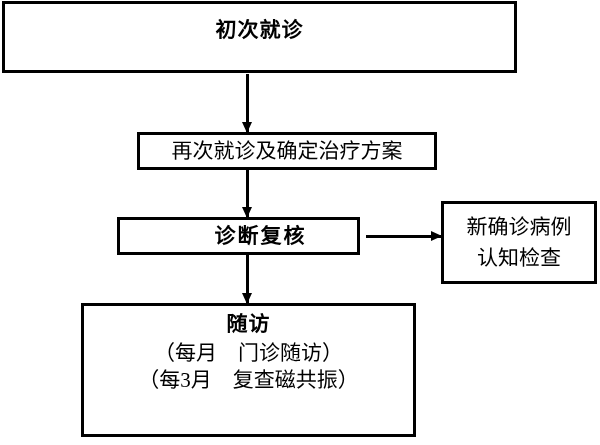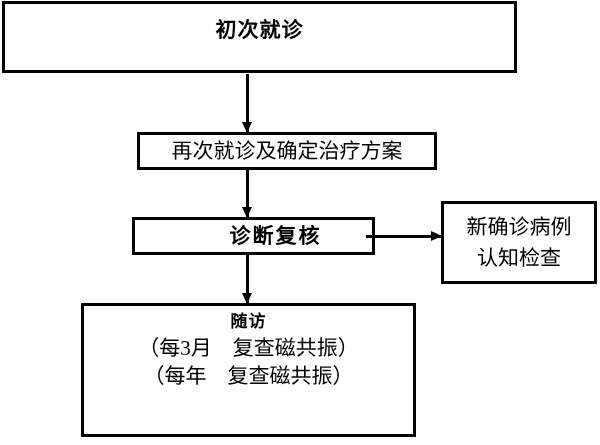--- a/index.html
+++ b/index.html
@@ -56,21 +56,21 @@
     height: 38px;
     border-width: 3px;
     margin-left: 40px;
   }
   #node-second-visit .title {
     font-family: "Liberation Serif", "DejaVu Serif", serif;
     font-size: 21px;
   }
   
   #node-diagnosis-review {
-    left: 132px;
+    left: 117px;
     top: 217px;
     width: 243px;
     height: 38px;
     border-width: 3px;
     padding-left: 44px;
   }
   #node-diagnosis-review .title {
     font-weight: bold;
     font-size: 21px;
     letter-spacing: 2px;
@@ -94,21 +94,21 @@
     left: 81px;
     top: 303px;
     width: 335px;
     height: 134px;
     border-width: 3px;
     justify-content: flex-start;
     padding-top: 6px;
   }
   #node-followup .title {
     font-weight: bold;
-    font-size: 17px;
+    font-size: 21px;
     letter-spacing: 1px;
     margin-bottom: 3px;
   }
   #node-followup .line {
     font-family: "Liberation Serif", "DejaVu Serif", serif;
     font-size: 21px;
     line-height: 1.32;
     white-space: pre;
   }
   
@@ -191,17 +191,17 @@
     <div class="line">认知检查</div>
   </div>
 
   <div class="connector" id="arrow-review-to-followup">
     <div class="v-line" style="height:100%"></div>
     <div class="v-head"></div>
   </div>
 
   <div class="node" id="node-followup">
     <div class="title">随访</div>
+    <div class="line">（每月　门诊随访）</div>
     <div class="line">（每3月　复查磁共振）</div>
-    <div class="line">（每年　复查磁共振）</div>
   </div>
 
 </div>
 
 </body></html>

